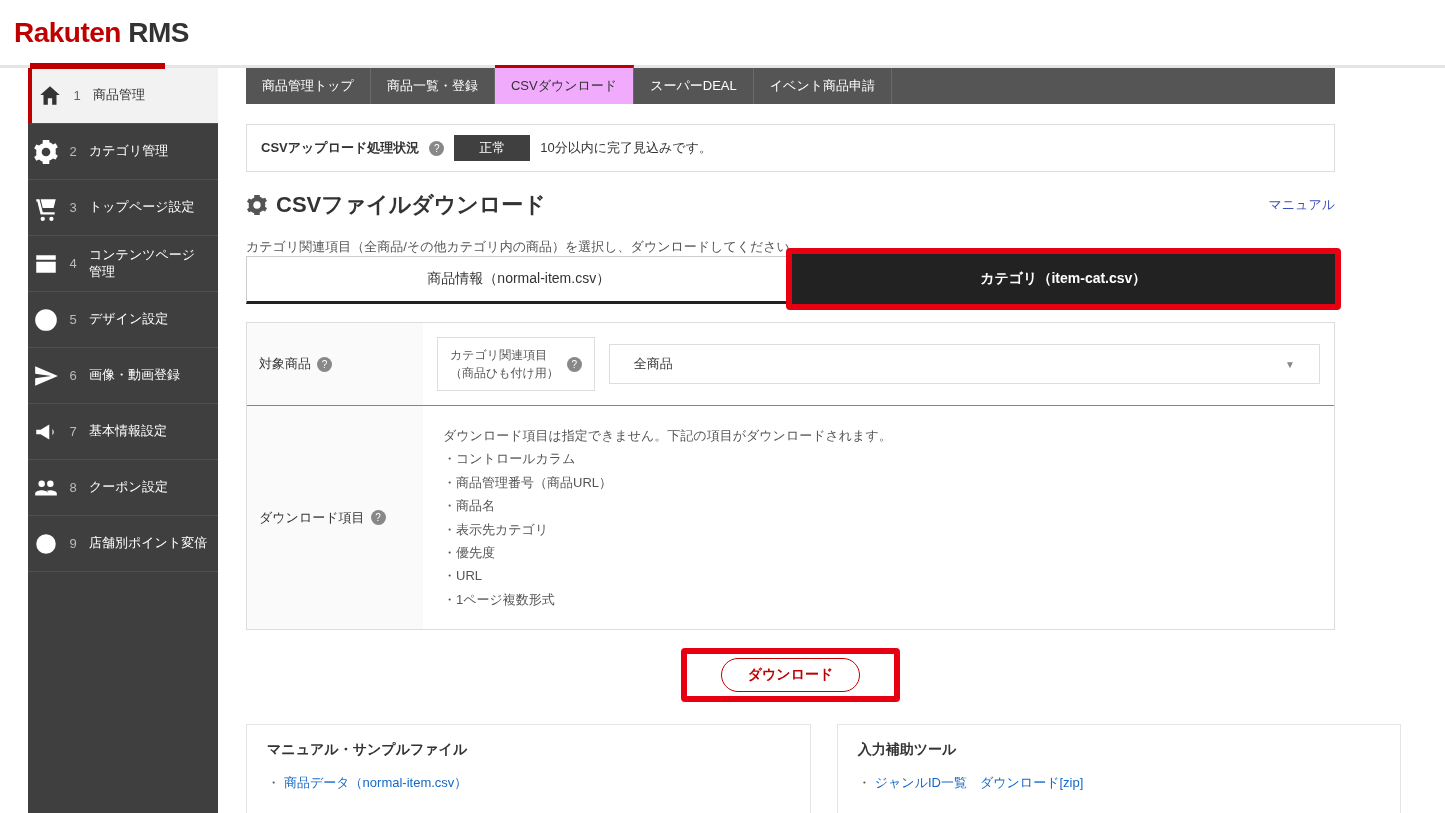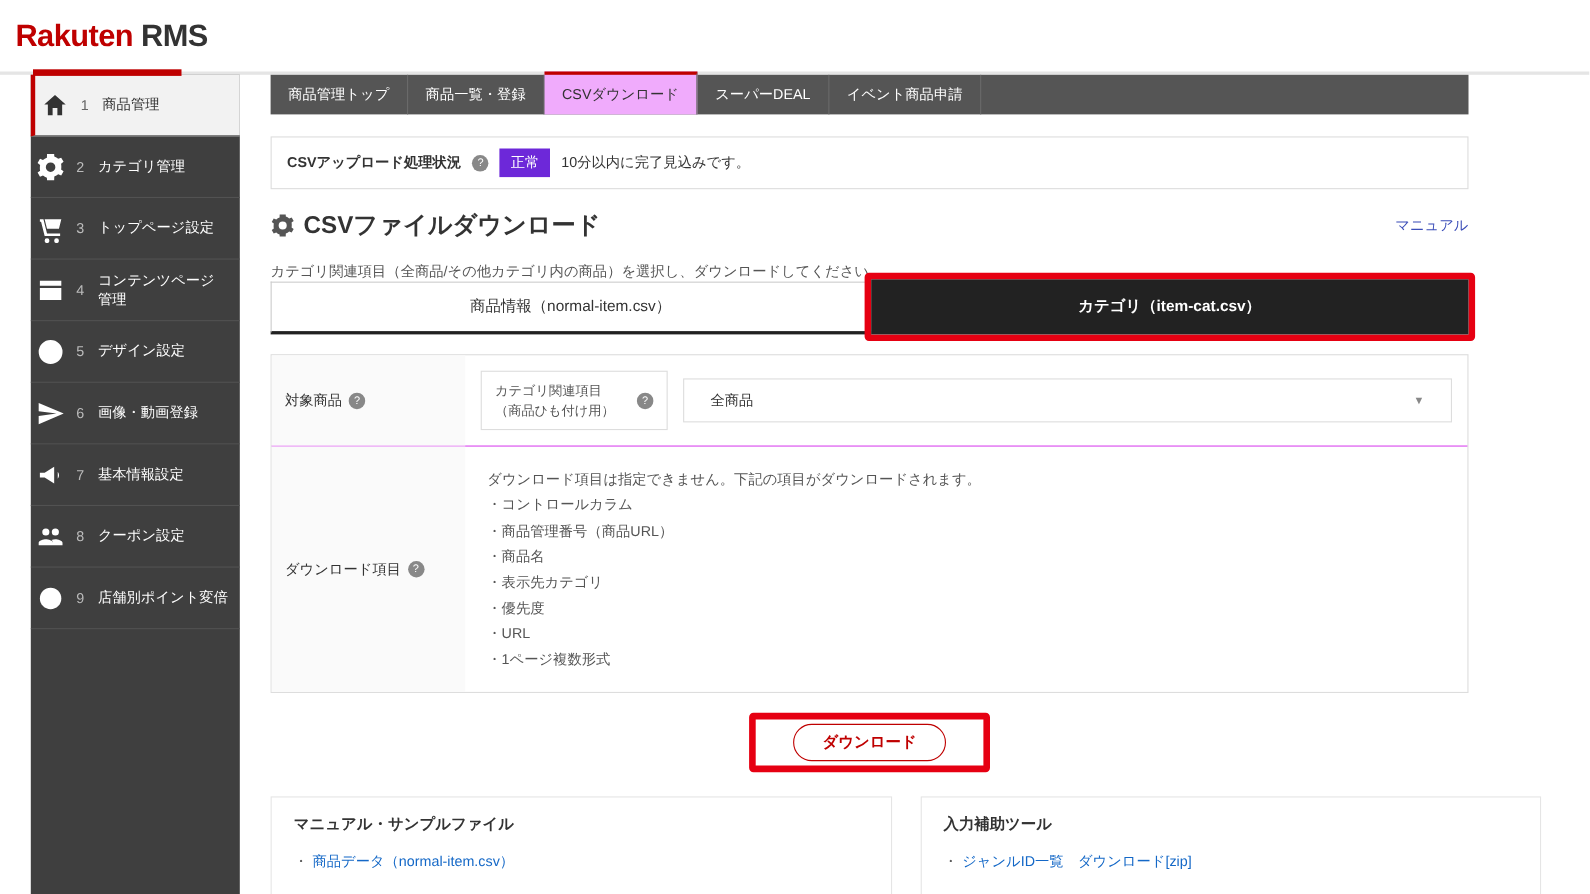--- a/index.html
+++ b/index.html
@@ -17,39 +17,39 @@
   .side-num { width:16px; text-align:center; margin-left:6px; font-size:13px; color:#bbb; }
   .side-item.active .side-num { color:#666; }
   .side-label { margin-left:8px; font-size:13px; line-height:1.3; }
   .main { flex:1; padding:0 110px 0 28px; }
   .tabs { display:flex; background:#555; height:36px; align-items:stretch; }
   .tab { padding:0 16px; display:flex; align-items:center; color:#fff; font-size:13px; border-right:1px solid #6a6a6a; cursor:pointer; }
   .tab.active { background:#f0abfc; color:#333; border-top:3px solid #bf0000; margin-top:-3px; }
   .status-bar { margin-top:20px; border:1px solid #ddd; padding:10px 14px; display:flex; align-items:center; gap:10px; }
   .status-label { font-weight:700; font-size:13px; }
   .help { display:inline-flex; width:15px; height:15px; border-radius:50%; background:#888; color:#fff; font-size:10px; align-items:center; justify-content:center; }
-  .status-badge { background:#6d28d9; color:#fff; padding:4px 10px; font-size:13px; }
+  .status-badge { background:#404040; color:#fff; padding:4px 25px; font-size:13px; }
   .status-text { font-size:13px; }
   .page-title-row { display:flex; align-items:center; justify-content:space-between; margin-top:18px; }
   .page-title { font-size:22px; font-weight:700; display:flex; align-items:center; gap:8px; }
   .gear { width:22px; height:22px; fill:#555; }
   .manual-link { color:#3b4db8; font-size:13px; cursor:pointer; }
   .instruction { margin-top:18px; font-size:13px; color:#555; }
   .file-tabs { display:flex; margin-top:0; }
   .file-tab { flex:1; height:44px; display:flex; align-items:center; justify-content:center; font-size:14px; cursor:pointer; }
   .file-tab.inactive { background:#fff; border:1px solid #ccc; border-bottom:3px solid #222; }
   .file-tab.active { background:#222; color:#fff; font-weight:600; }
   .highlight { border:6px solid #e60012; border-radius:4px; }
   .highlight-cat { position:relative; z-index:2; margin:-8px -6px -6px -6px; }
   .panel { border:1px solid #ddd; margin-top:18px; }
   .panel-row { display:flex; border-bottom:1px solid #d946ef; }
   .panel-row:last-child { border-bottom:none; }
   .panel-label { width:152px; background:#fafafa; padding:18px 12px; font-size:13px; display:flex; align-items:center; gap:6px; }
   .panel-body { flex:1; padding:14px; display:flex; gap:14px; align-items:center; }
-  .subbox { border:1px solid #ddd; padding:8px 12px; font-size:12px; color:#555; display:flex; align-items:center; gap:20px; line-height:1.5; }
+  .subbox { border:1px solid #ddd; padding:8px 12px; font-size:12px; color:#555; display:flex; align-items:center; gap:8px; line-height:1.5; }
   .select { flex:1; border:1px solid #ddd; height:38px; display:flex; align-items:center; justify-content:space-between; padding:0 24px; font-size:13px; cursor:pointer; }
   .select-caret { font-size:10px; color:#888; }
   .dl-items { font-size:13px; color:#555; line-height:1.8; padding:4px 6px; }
   .download-wrap { display:flex; justify-content:center; padding:18px 0; }
   .download-box.highlight { padding:4px 34px; }
   .download-btn { border:1px solid #bf0000; color:#bf0000; background:#fff; border-radius:18px; padding:7px 26px; font-size:14px; font-weight:600; cursor:pointer; }
   .bottom-cards { display:flex; gap:26px; margin-top:4px; }
   .card { border:1px solid #e5e5e5; padding:16px 20px; flex:0 0 48%; }
   .card h4 { margin:0 0 10px 0; font-size:14px; font-weight:600; }
   .card ul { list-style:none; margin:0; padding:0; }

